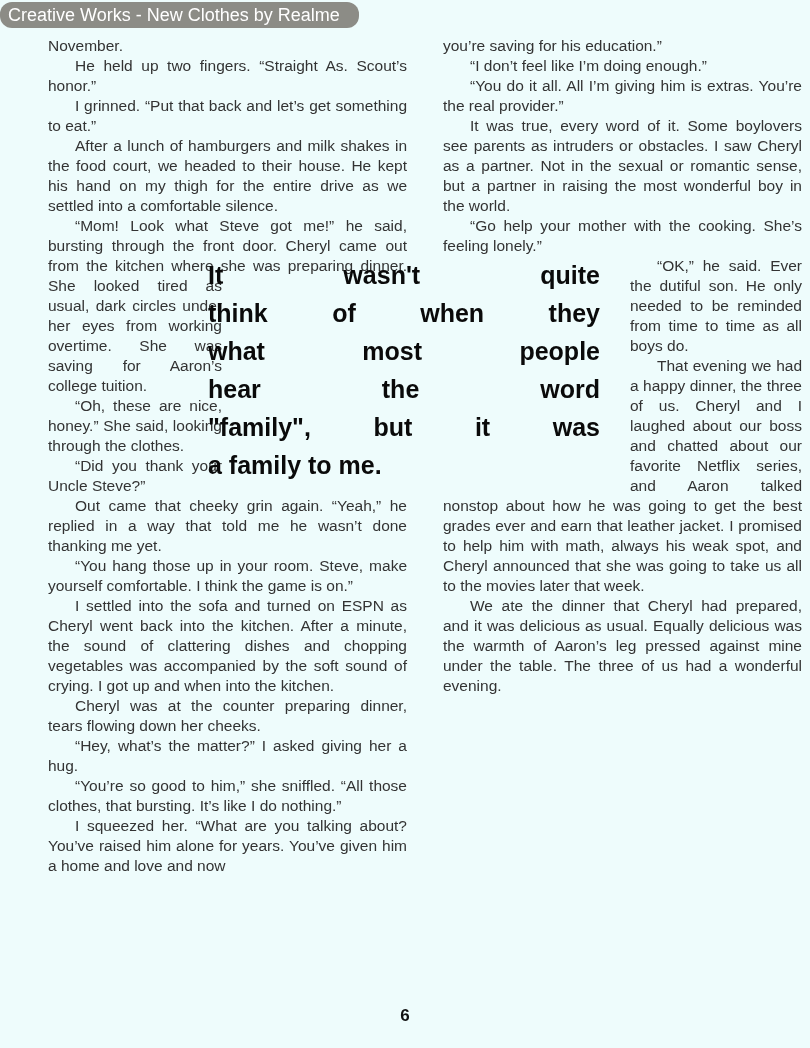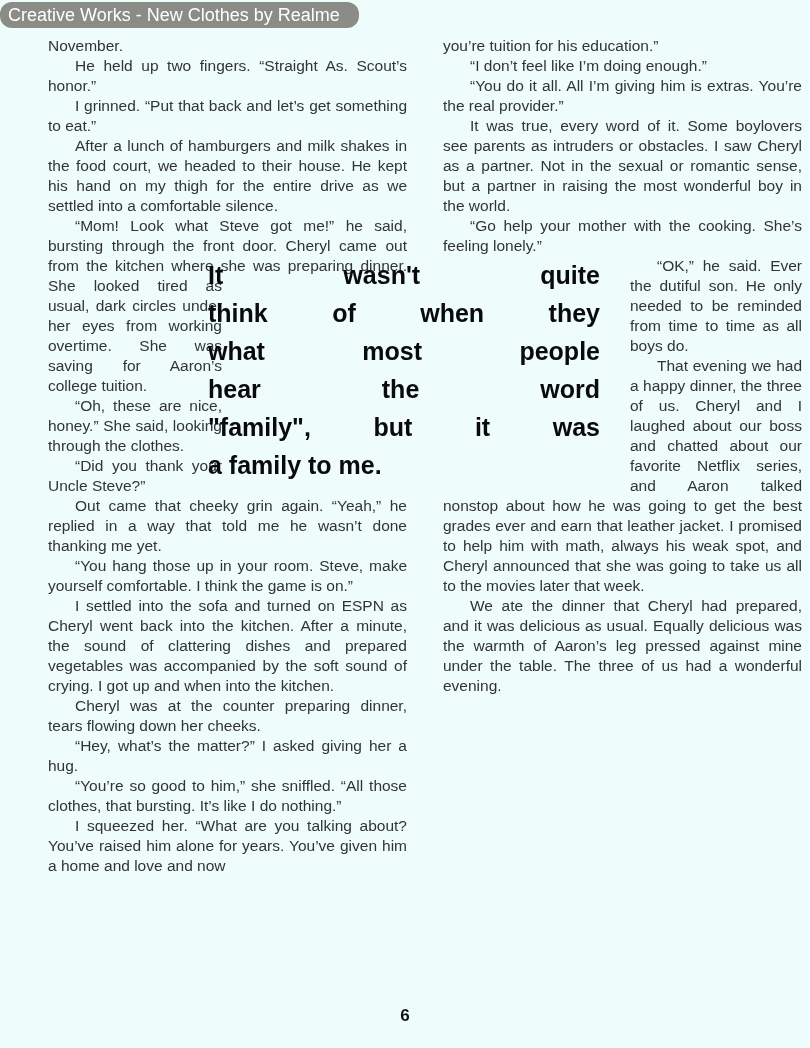--- a/index.html
+++ b/index.html
@@ -98,31 +98,31 @@
       <div class="qblock-r"></div>
       <p>November.</p>
       <p>He held up two fingers. “Straight As. Scout’s honor.”</p>
       <p>I grinned. “Put that back and let’s get something to eat.”</p>
       <p>After a lunch of hamburgers and milk shakes in the food court, we headed to their house. He kept his hand on my thigh for the entire drive as we settled into a comfortable silence.</p>
       <p>“Mom! Look what Steve got me!” he said, bursting through the front door. Cheryl came out from the kitchen where she was preparing dinner. She looked tired as usual, dark circles under her eyes from working overtime. She was saving for Aaron’s college tuition.</p>
       <p>“Oh, these are nice, honey.” She said, looking through the clothes.</p>
       <p>“Did you thank your Uncle Steve?”</p>
       <p>Out came that cheeky grin again. “Yeah,” he replied in a way that told me he wasn’t done thanking me yet.</p>
       <p>“You hang those up in your room. Steve, make yourself comfortable. I think the game is on.”</p>
-      <p>I settled into the sofa and turned on ESPN as Cheryl went back into the kitchen. After a minute, the sound of clattering dishes and prepared vegetables was accompanied by the soft sound of crying. I got up and when into the kitchen.</p>
+      <p>I settled into the sofa and turned on ESPN as Cheryl went back into the kitchen. After a minute, the sound of clattering dishes and chopping vegetables was accompanied by the soft sound of crying. I got up and when into the kitchen.</p>
       <p>Cheryl was at the counter preparing dinner, tears flowing down her cheeks.</p>
       <p>“Hey, what’s the matter?” I asked giving her a hug.</p>
       <p>“You’re so good to him,” she sniffled. “All those clothes, that bursting. It’s like I do nothing.”</p>
       <p>I squeezed her. “What are you talking about? You’ve raised him alone for years. You’ve given him a home and love and now</p>
     </div>
 
     <div class="col">
       <div class="qspacer-l"></div>
       <div class="qblock-l"></div>
-      <p>you’re tuition for his education.”</p>
+      <p>you’re saving for his education.”</p>
       <p>“I don’t feel like I’m doing enough.”</p>
       <p>“You do it all. All I’m giving him is extras. You’re the real provider.”</p>
       <p>It was true, every word of it. Some boylovers see parents as intruders or obstacles. I saw Cheryl as a partner. Not in the sexual or romantic sense, but a partner in raising the most wonderful boy in the world.</p>
       <p>“Go help your mother with the cooking. She’s feeling lonely.”</p>
       <p>“OK,” he said. Ever the dutiful son. He only needed to be reminded from time to time as all boys do.</p>
       <p>That evening we had a happy dinner, the three of us. Cheryl and I laughed about our boss and chatted about our favorite Netflix series, and Aaron talked nonstop about how he was going to get the best grades ever and earn that leather jacket. I promised to help him with math, always his weak spot, and Cheryl announced that she was going to take us all to the movies later that week.</p>
       <p>We ate the dinner that Cheryl had prepared, and it was delicious as usual. Equally delicious was the warmth of Aaron’s leg pressed against mine under the table. The three of us had a wonderful evening.</p>
     </div>
 
   </div>

